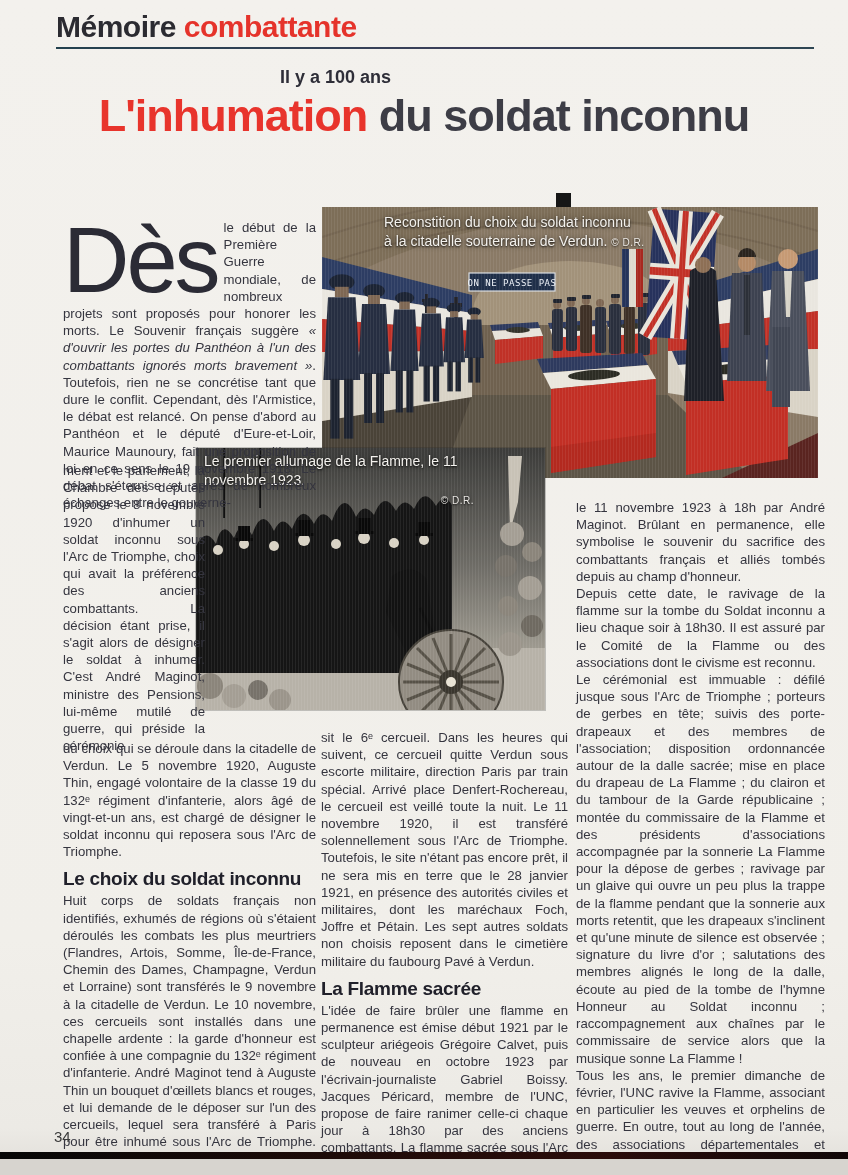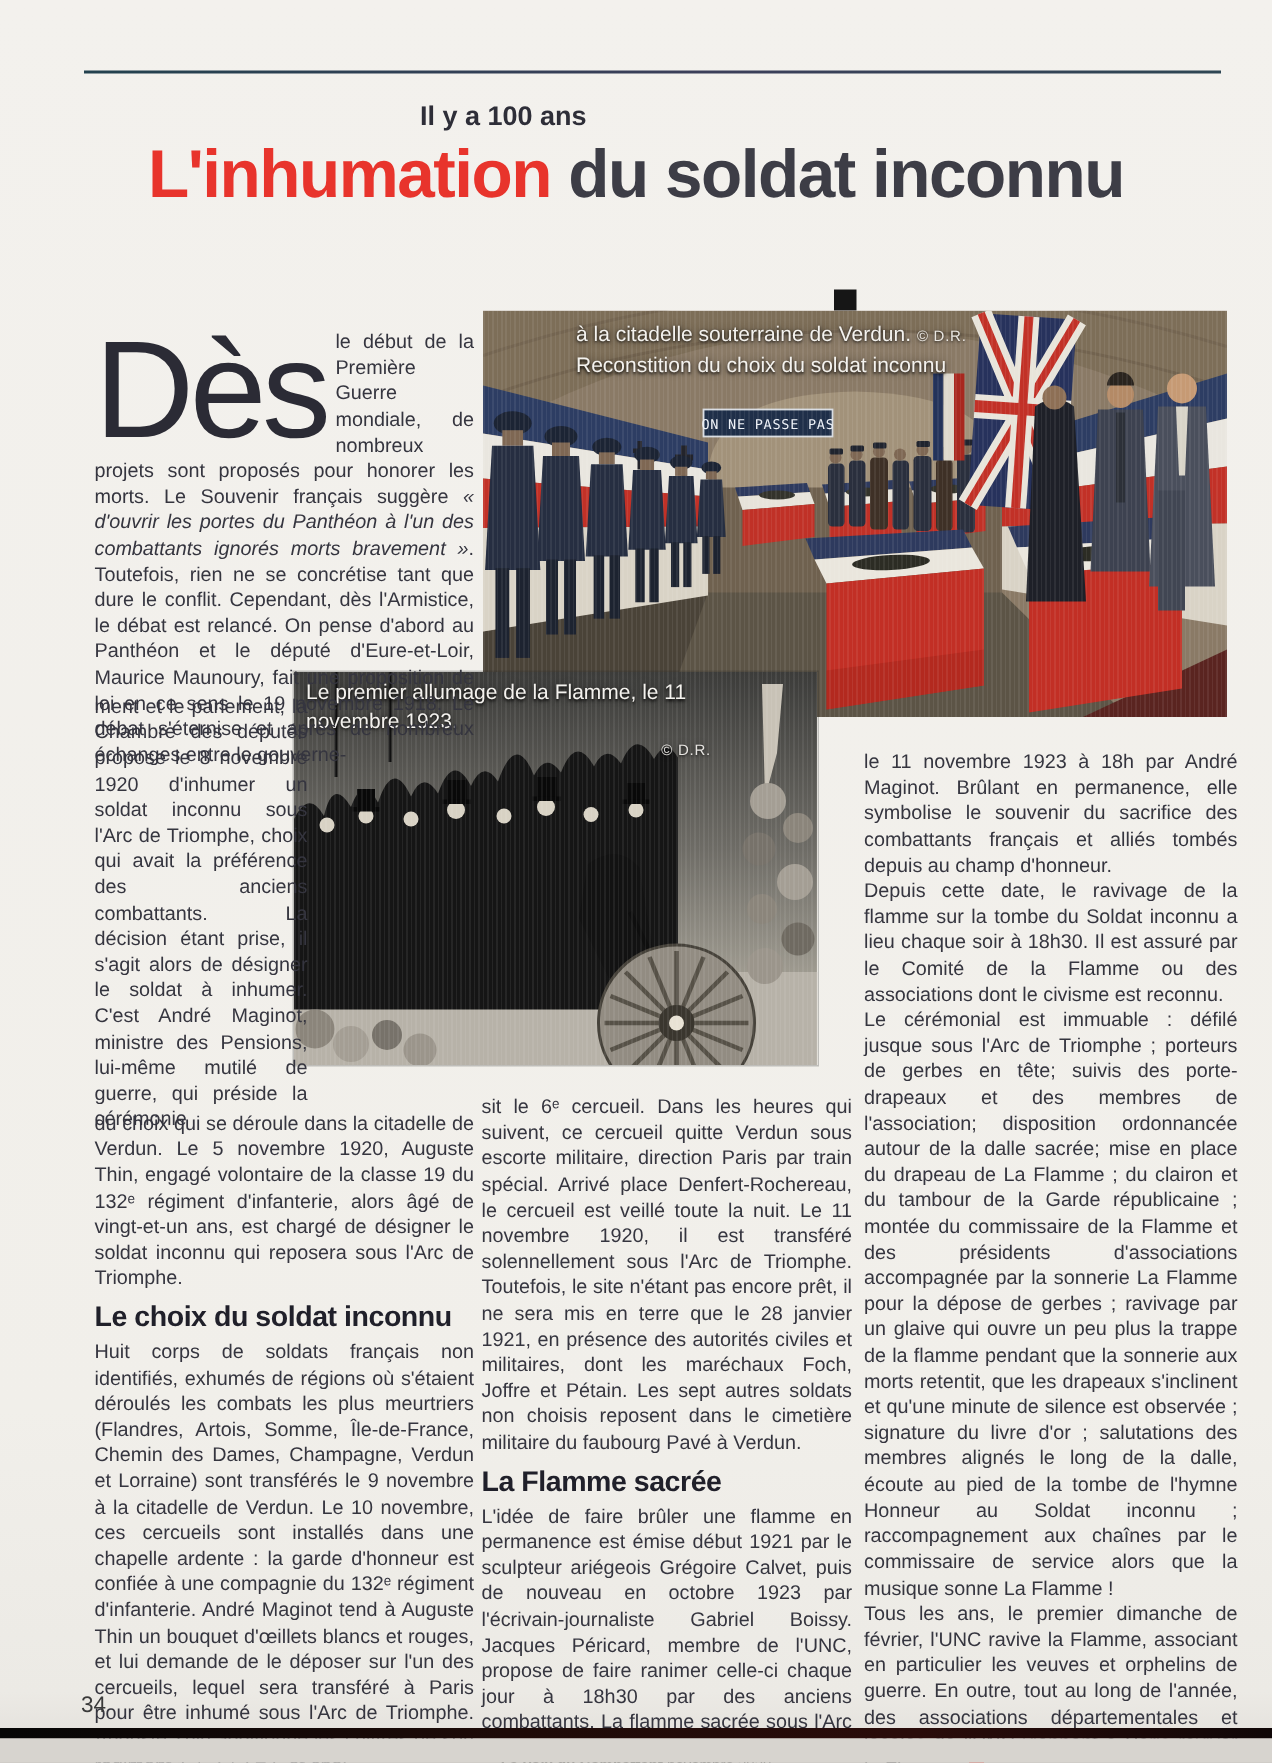--- a/index.html
+++ b/index.html
@@ -53,20 +53,24 @@
   .footer-center b{font-weight:bold;}
   .bottom-bar{left:0;top:1152px;width:848px;height:7px;
               background:linear-gradient(90deg,#060606,#1e0b08 40%,#2a0c0a 72%,#100707);}
   .below-bar{left:0;top:1159px;width:848px;height:16px;background:#d7d4cf;}
 </style>
 </head>
 <body>
 
 <div class="page">
 
+  <div class="abs section-header">
+    <span>Mémoire</span>
+    <span class="red">combattante</span>
+  </div>
   <div class="abs header-rule"></div>
 
   <div class="abs kicker">Il y a 100 ans</div>
 
   <div class="abs title">
     <div><span class="red">L'inhumation</span><span> du soldat inconnu</span></div>
   </div>
 
   <div class="abs black-square"></div>
 
@@ -325,22 +329,22 @@
         <circle cx="14" cy="238" r="13" fill="#8b857b"></circle>
           <circle cx="38" cy="248" r="12" fill="#a49e94"></circle>
           <circle cx="62" cy="242" r="10" fill="#77726a"></circle>
           <circle cx="84" cy="252" r="11" fill="#9b958b"></circle>
       </g>
     </svg>
     <div class="halftone"></div>
   </div>
 
   <div class="abs photo-caption" id="citadel-caption">
+    <div>Reconstition du choix du soldat inconnu</div>
     <div><span>à la citadelle souterraine de Verdun.</span> <span class="credit">© D.R.</span></div>
-    <div>Reconstition du choix du soldat inconnu</div>
   </div>
   <div class="abs photo-caption" id="flame-caption">
     <div>Le premier allumage de la Flamme, le 11 novembre 1923.</div>
     <span class="credit">© D.R.</span>
   </div>
 
   <div class="abs bt" id="col1-seg1">
     <span class="dropcap">Dès</span><span>le début de la Première Guerre mondiale, de nombreux projets sont proposés pour honorer les morts. Le Souvenir français suggère </span><span class="it">« d'ouvrir les portes du Panthéon à l'un des combattants ignorés morts bravement »</span><span>. Toutefois, rien ne se concrétise tant que dure le conflit. Cependant, dès l'Armistice, le débat est relancé. On pense d'abord au Panthéon et le député d'Eure-et-Loir, Maurice Maunoury, fait une proposition de loi en ce sens le 19 novembre 1918. Le débat s'éternise et après de nombreux échanges entre le gouverne-</span>
   </div>
   <div class="abs bt" id="col1-seg2">ment et le parlement, la Chambre des députés propose le 8 novembre 1920 d'inhumer un soldat inconnu sous l'Arc de Triomphe, choix qui avait la préférence des anciens combattants. La décision étant prise, il s'agit alors de désigner le soldat à inhumer. C'est André Maginot, ministre des Pensions, lui-même mutilé de guerre, qui préside la cérémonie</div>

